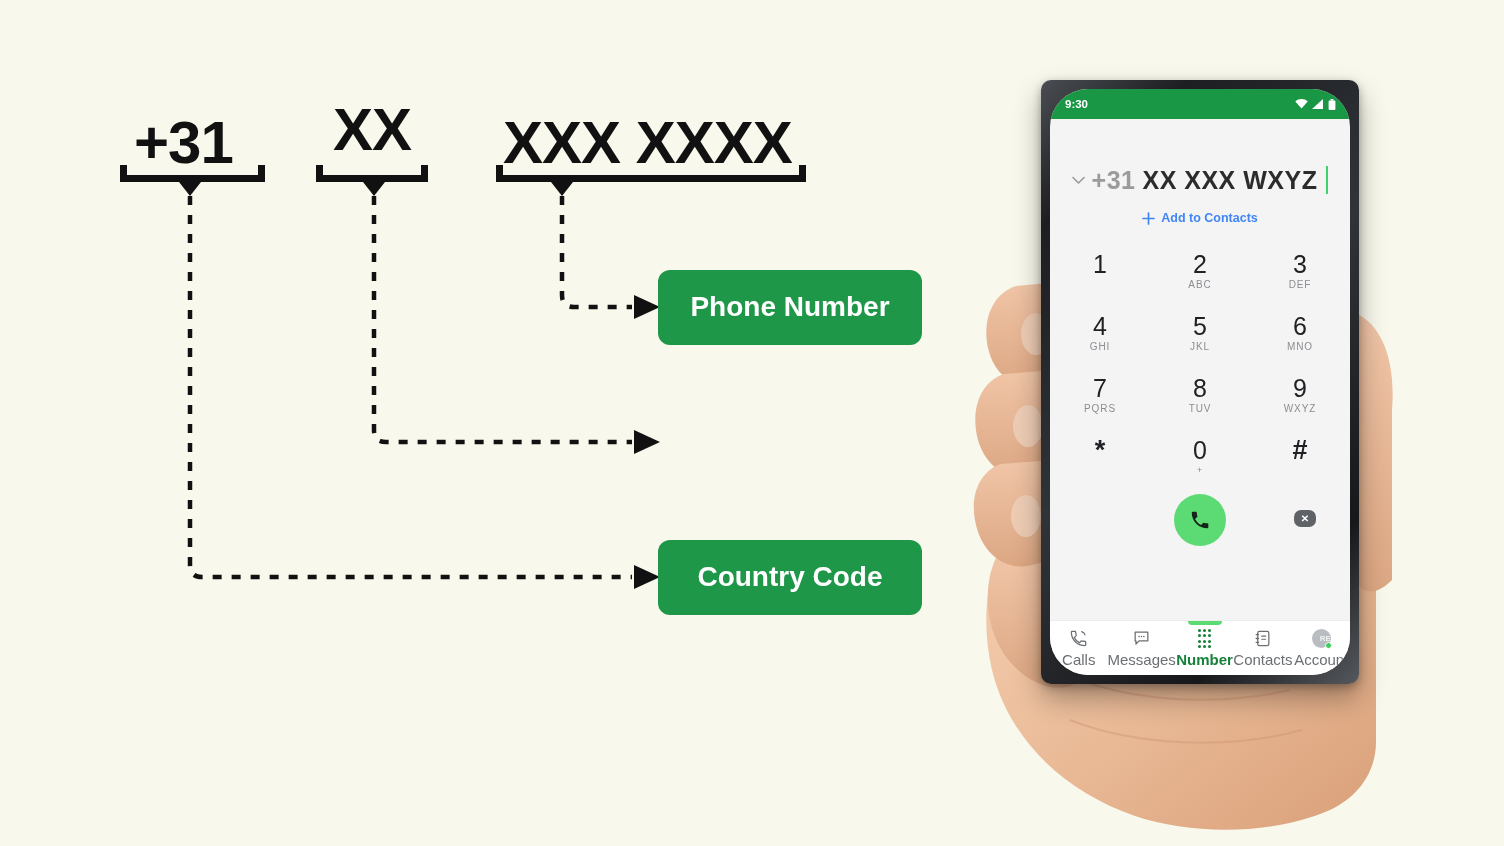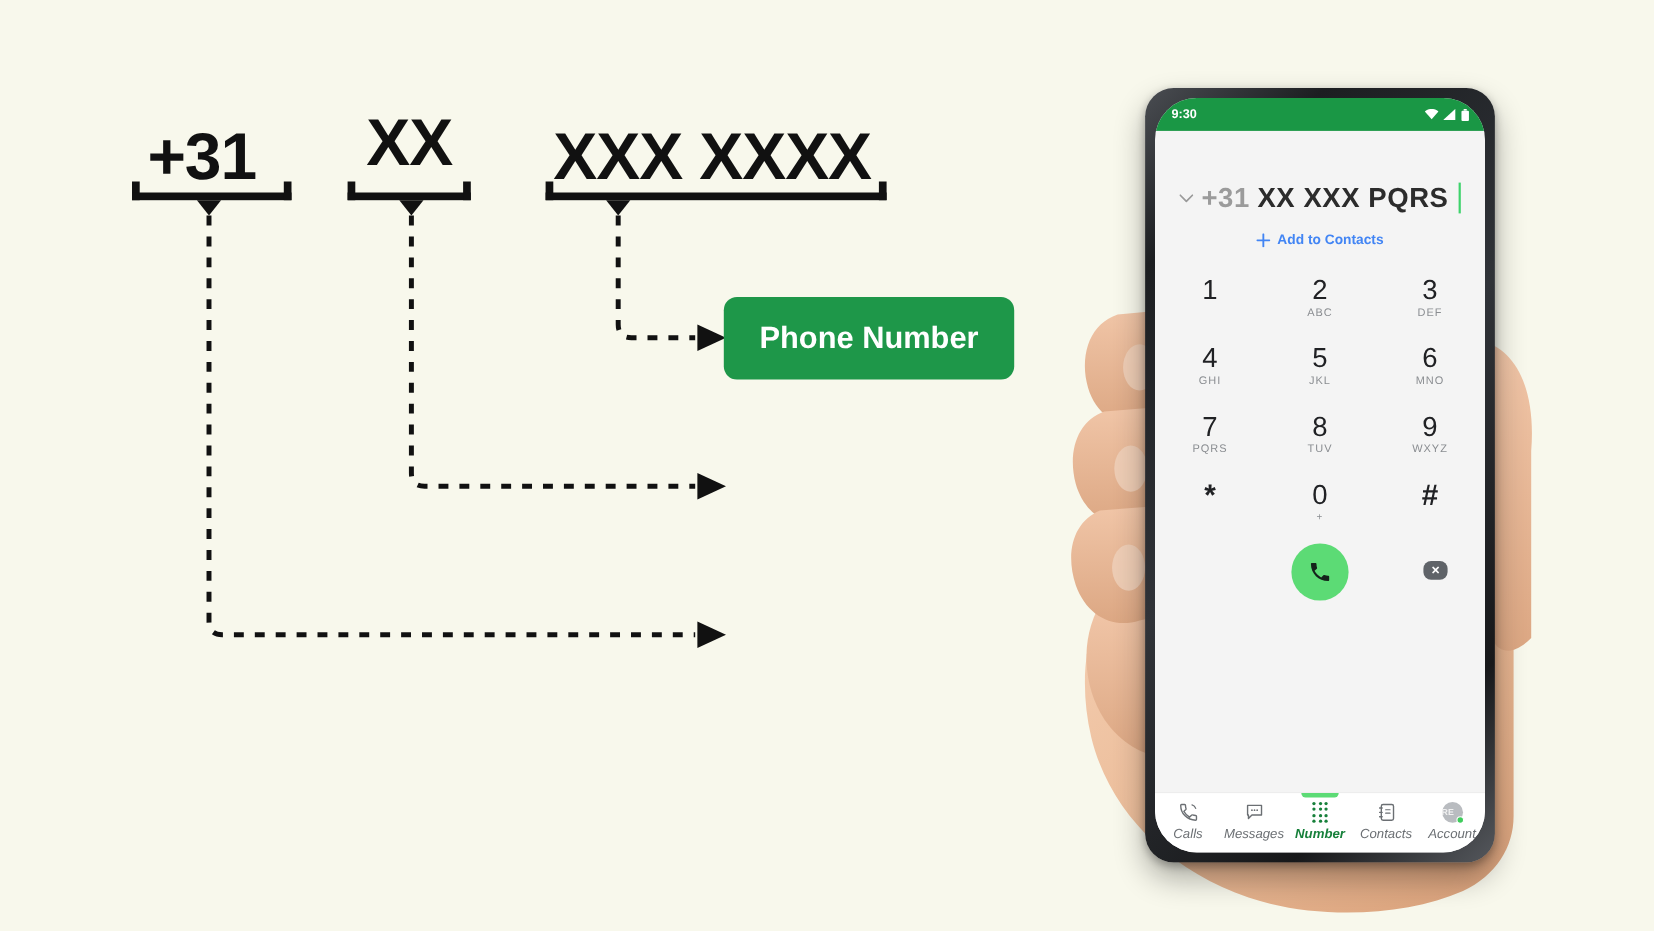--- a/index.html
+++ b/index.html
@@ -63,22 +63,22 @@
     font-size: 28px;
     line-height: 1.08;
     text-align: center;
     padding: 0 14px;
   }
 
   
   #phone-wrap { position: absolute; left: 1041px; top: 80px; width: 330px; height: 620px; }
   #phone-frame {
     position: absolute; left: 0; top: 0;
-    width: 318px; height: 704px;
-    border-radius: 26px;
+    width: 318px; height: 604px;
+    border-radius: 10px;
     background: linear-gradient(135deg,#4a4d52 0%, #1c1e21 16%, #303338 48%, #17181a 82%, #55585d 100%);
     box-shadow: 0 14px 28px rgba(0,0,0,.32), 0 3px 8px rgba(0,0,0,.28);
     padding: 9px;
   }
   #phone-screen {
     position: relative;
     width: 100%; height: 100%;
     border-radius: 38px;
     background: #F4F4F4;
     overflow: hidden;
@@ -140,31 +140,31 @@
 
   
   #bottomnav {
     position: absolute; left: 0; right: 0; bottom: 0;
     height: 55px; background: #FFFFFF;
     display: flex; align-items: flex-start;
     padding-top: 8px;
     border-top: 1px solid #EDEDED;
   }
   .nav-item { flex: 1; display:flex; flex-direction: column; align-items: center; gap: 3px; position: relative; }
-  .nav-item .nl { font-size: 12px; color: #6b6f73; font-weight: 500; font-style: italic; }
+  .nav-item .nl { font-size: 15px; color: #6b6f73; font-weight: 500; }
   .nav-item.active .nl { color: #17803B; font-weight: 700; }
   .nav-pill {
     position: absolute; top: -8px; left: 50%; transform: translateX(-50%);
     width: 34px; height: 4px; border-radius: 0 0 4px 4px; background: #5CDB75;
   }
   .avatar {
     width: 19px; height: 19px; border-radius: 50%;
     background: #B9BCC0; color: #f1f1f1;
     font-size: 8px; font-weight: 700;
-    display: flex; align-items: center; justify-content: flex-start;
+    display: flex; align-items: center; justify-content: flex-end;
     position: relative;
   }
   .avatar .dot {
     position: absolute; right: -1px; bottom: -1px;
     width: 7px; height: 7px; border-radius: 50%;
     background: #3FCC5C; border: 1.5px solid #fff;
   }
   .dotgrid { display: grid; grid-template-columns: repeat(3,3px); gap: 2.4px; }
   .dotgrid i { width: 3px; height: 3px; background: #17803B; border-radius: 50%; display:block; }
 </style>
@@ -212,20 +212,21 @@
       <div class="tickL"></div>
         <div class="bar"></div>
         <div class="tickR"></div>
     </div>
     <div class="tri" style="left:551px; top:182px;"></div>
   </div>
 
   <div class="label-box" style="left:658px; top:270px; width:264px; height:75px;">Phone Number</div>
 
 
+  <div class="label-box" style="left:658px; top:540px; width:264px; height:75px;">Country Code</div>
 
   <svg style="position:absolute; left:930px; top:250px; width:480px; height:600px;" viewBox="0 0 480 600">
     <defs>
       <linearGradient id="skin" x1="0" y1="0" x2="1" y2="1">
         <stop offset="0%" stop-color="#F5CFB2"></stop>
         <stop offset="45%" stop-color="#EBBC99"></stop>
         <stop offset="100%" stop-color="#D9A079"></stop>
       </linearGradient>
       <linearGradient id="skin2" x1="0" y1="0" x2="0" y2="1">
         <stop offset="0%" stop-color="#F1C6A8"></stop>
@@ -274,21 +275,21 @@
             </svg>
           </span>
         </div>
 
         <div id="number-area">
           <div id="number-row">
             <svg class="chev" width="13" height="9" viewBox="0 0 13 9">
               <path d="M1 1.5 L6.5 7 L12 1.5" fill="none" stroke="#9a9a9a" stroke-width="1.6" stroke-linecap="round" stroke-linejoin="round"></path>
             </svg>
             <span id="cc-prefix">+31</span>
-            <span id="num-rest">XX XXX PQRS</span>
+            <span id="num-rest">XX XXX WXYZ</span>
             <span id="caret"></span>
           </div>
 
           <div id="add-contacts">
             <svg width="13" height="13" viewBox="0 0 13 13">
               <path d="M6.5 1 V12 M1 6.5 H12" stroke="#4285F4" stroke-width="1.7" stroke-linecap="round"></path>
             </svg>
             <span>Add to Contacts</span>
           </div>
         </div>

